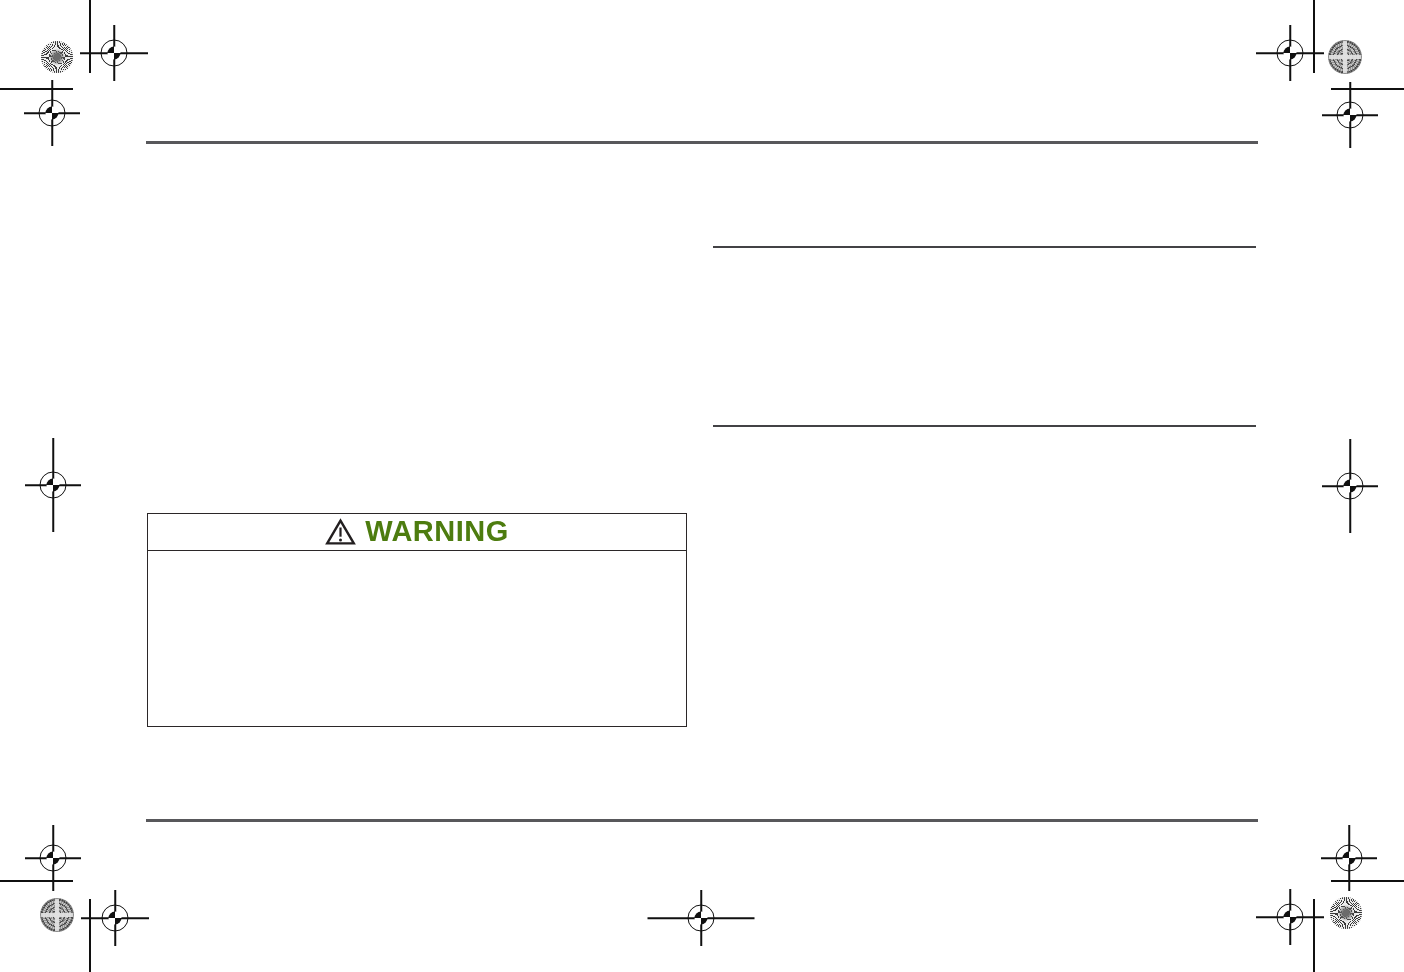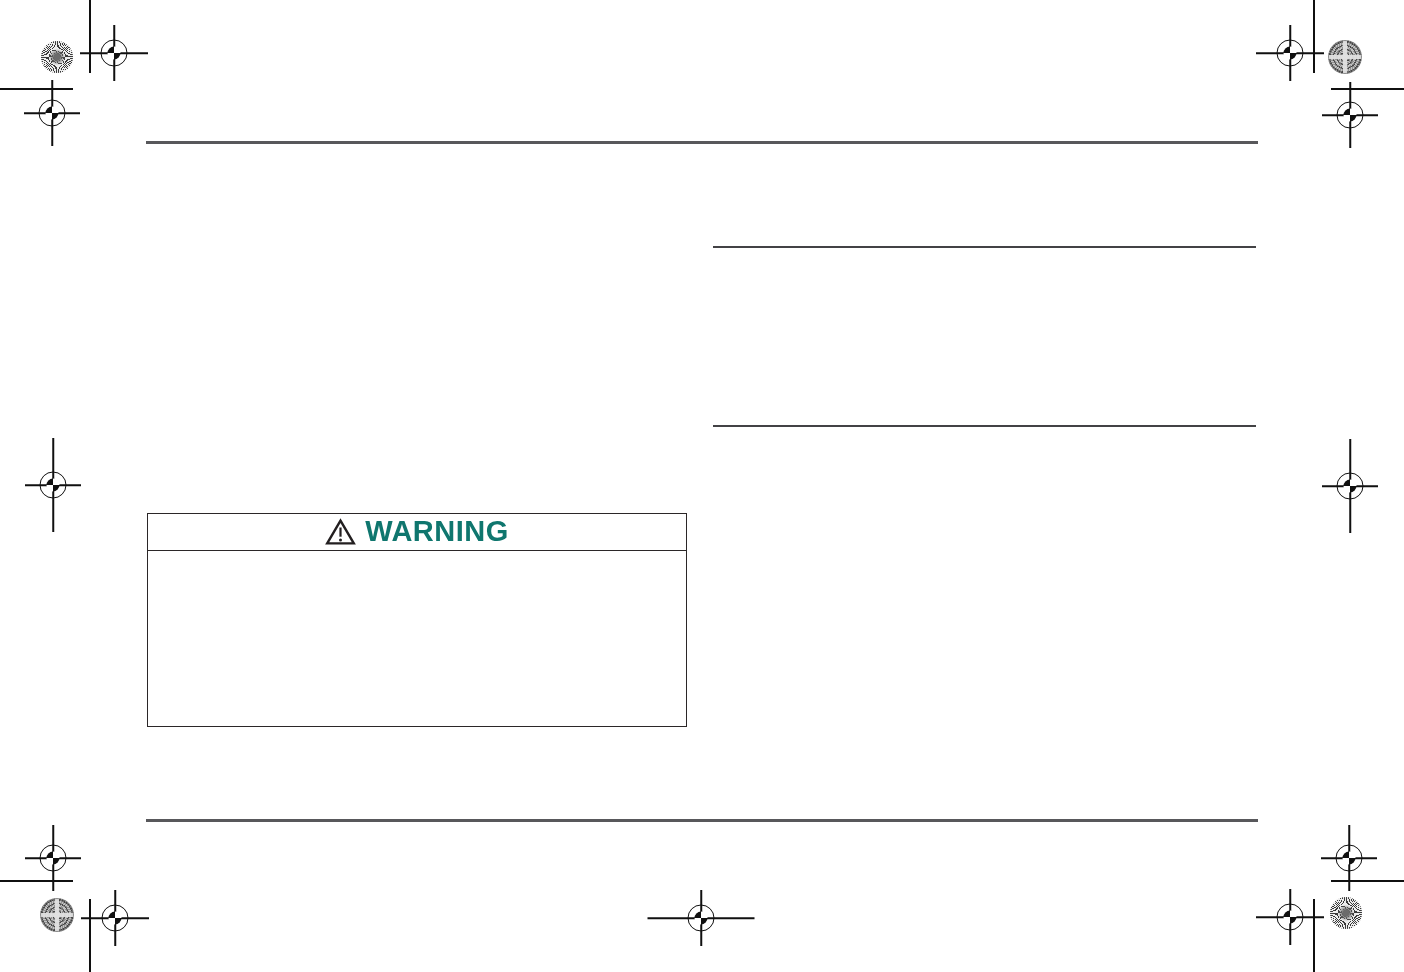--- a/index.html
+++ b/index.html
@@ -50,21 +50,21 @@
   
   .warning-box{
     position:absolute;left:147px;top:513px;width:540px;height:214px;
     border:1.6px solid #2b2728;background:#ffffff;box-sizing:border-box;
   }
   .warning-header{
     height:36px;border-bottom:1.6px solid #2b2728;
     display:flex;align-items:center;justify-content:center;gap:9px;
   }
   .warning-title{
-    font-size:29px;font-weight:bold;color:#0f766e;letter-spacing:.5px;line-height:1;
+    font-size:29px;font-weight:bold;color:#4d7c0f;letter-spacing:.5px;line-height:1;
     transform:translateY(-1px);
   }
   .warning-body{height:176px;}
 </style>
 </head>
 <body>
 
 <div class="page">
 
   <div class="bleed v" style="left:89px;top:0;height:73px;"></div>

